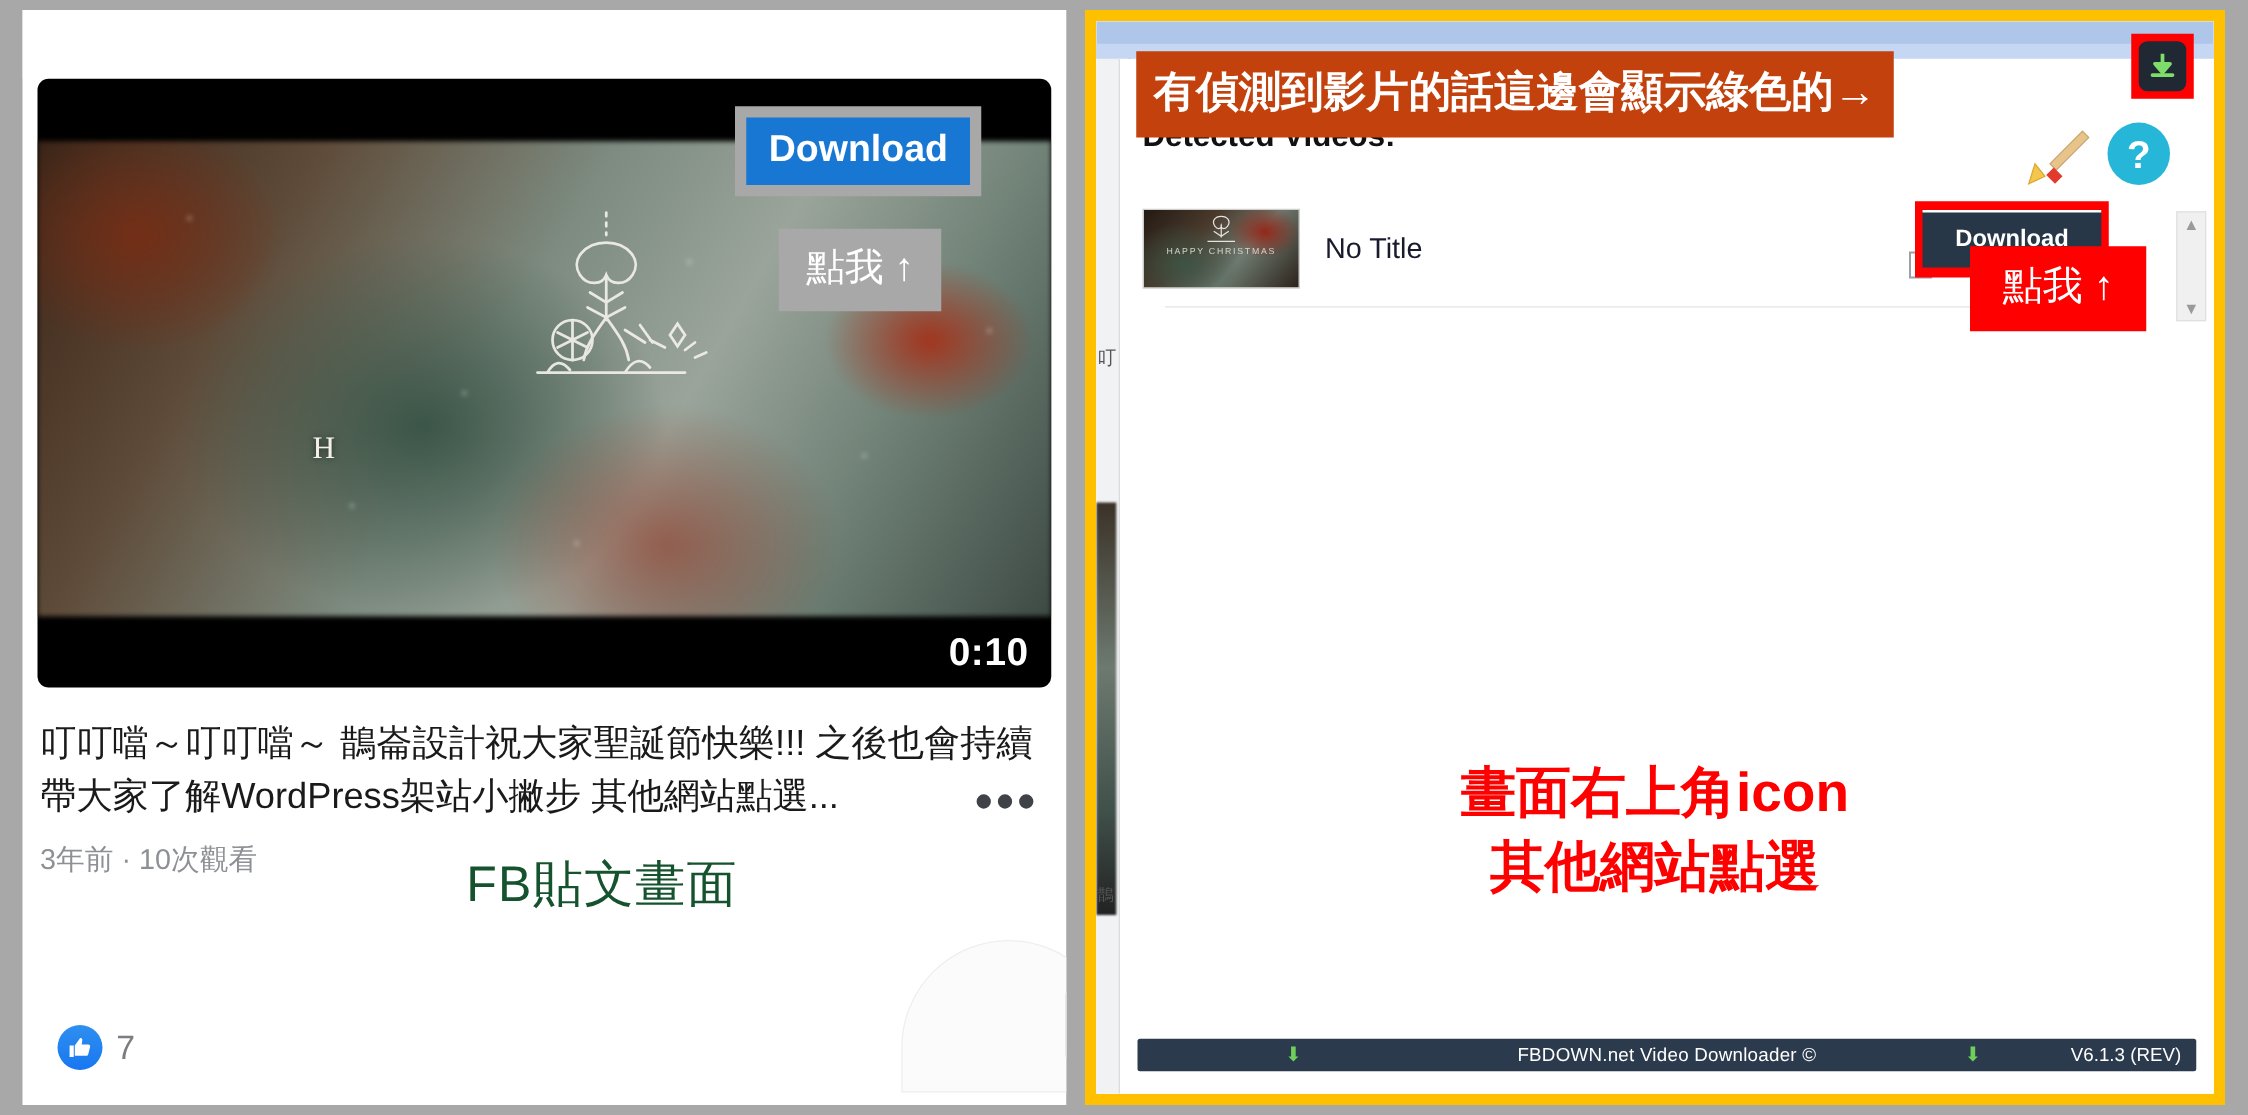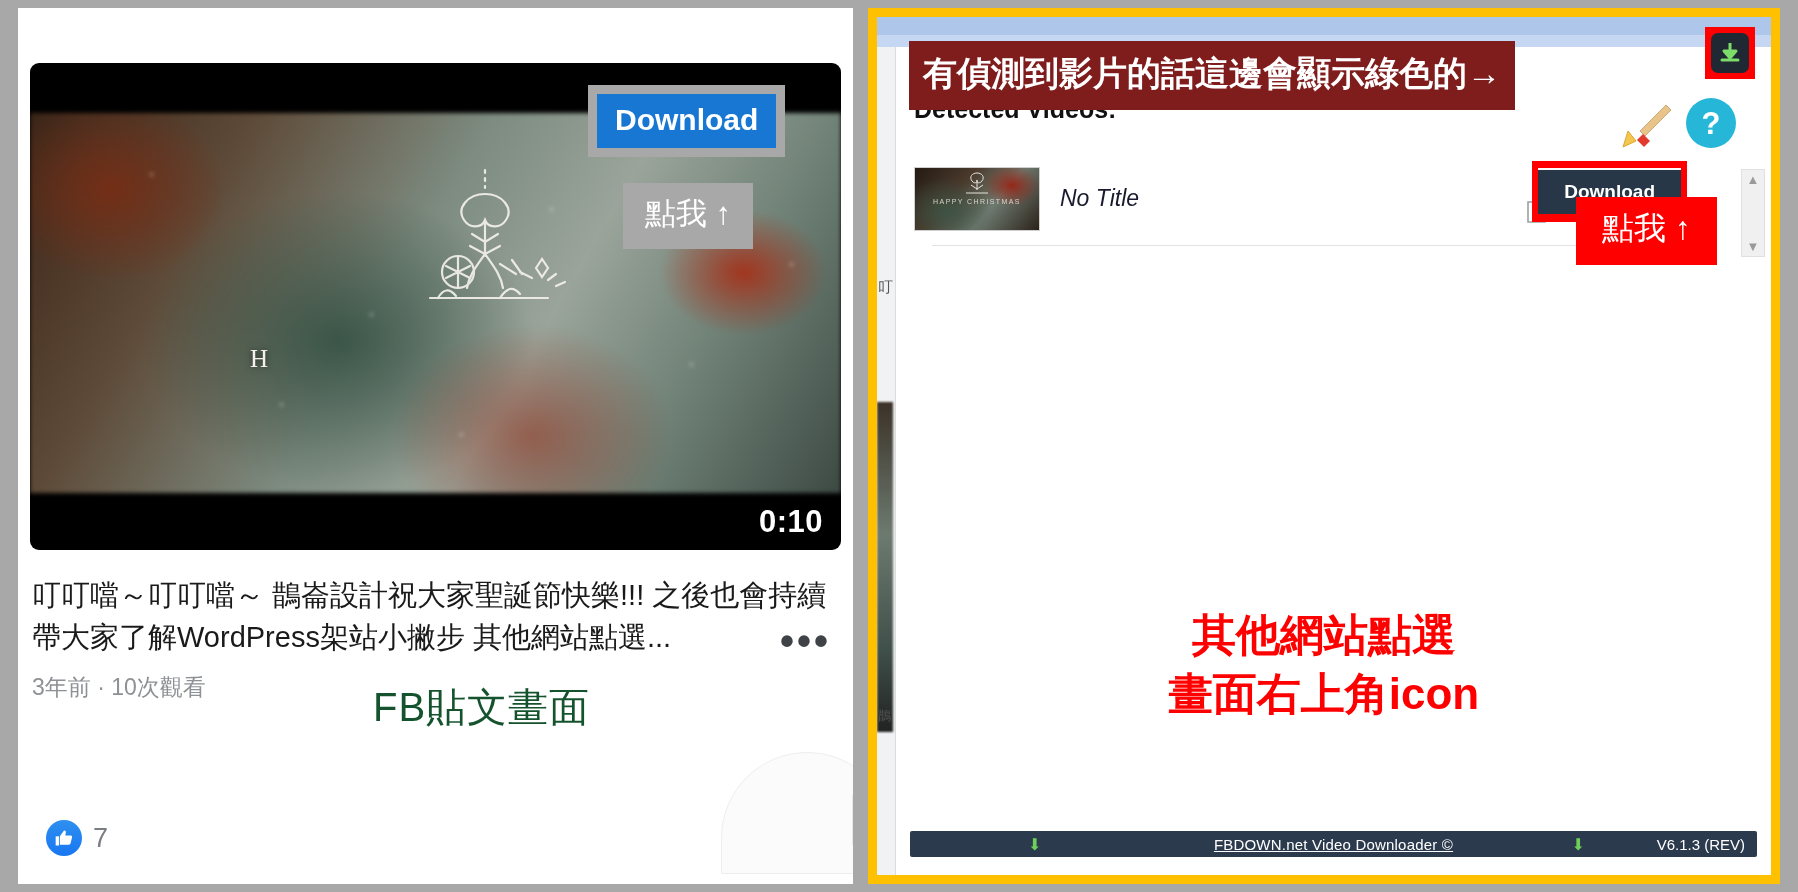--- a/index.html
+++ b/index.html
@@ -244,21 +244,21 @@
     text-align:center;
     color: rgba(235,230,222,.85);
     font-size: 7px; letter-spacing: 1.4px;
   }
   #row-thumb-ornament {
     position:absolute; left:50%; top:4px; transform:translateX(-50%);
     color: rgba(245,243,238,.9);
   }
   #row-title {
     position:absolute; left:146px; top:18px;
-    font-size: 23px; color:#1a1a2e;font-style:italic;
+    font-size: 23px; color:#1a1a2e;
   }
   #copy-icon {
     position:absolute; right: 200px; top: 26px;
     width: 30px; height: 32px;
   }
   #dl-hilite {
     position:absolute; right: 68px; top: -6px;
     background: #ff0000;
     padding: 7px 6px 8px;
   }
@@ -292,21 +292,21 @@
     background: #f0f0f0;
     border: 1px solid #e0e0e0;
     display:flex; flex-direction:column; justify-content:space-between;
     align-items:center;
   }
   .sb-arrow { font-size: 13px; color:#9a9a9a; line-height:1; padding: 3px 0; }
 
   
   #note-top {
     position:absolute; left: 32px; top: 24px;
-    background:#7f1d1d;
+    background:#c2410c;
     color:#ffffff;
     font-size: 34px;
     font-weight: bold;
     padding: 10px 14px 13px;
     white-space: nowrap;
     z-index: 30;
   }
   #icon-hilite {
     position:absolute; right: 16px; top: 10px;
     width: 50px; height: 52px;
@@ -347,21 +347,21 @@
     position:absolute; left: 14px; right: 14px; bottom: 18px;
     height: 26px;
     background: #2b3a4c;
     color:#ffffff;
     display:flex; align-items:center;
     font-size: 15px;
     border-radius: 2px;
   }
   #footer-arrow-1 { position:absolute; left: 118px; color:#6ecf5a; font-size:16px; }
   #footer-arrow-2 { position:absolute; right: 172px; color:#6ecf5a; font-size:16px; }
-  #footer-title  { position:absolute; left:0; right:0; text-align:center; letter-spacing:.2px;text-decoration:underline; }
+  #footer-title  { position:absolute; left:0; right:0; text-align:center; letter-spacing:.2px; }
   #footer-version{ position:absolute; right: 12px; font-weight:normal;text-align:right; }
 </style>
 </head>
 <body>
 
 <div id="stage">
 
   <div id="left-panel">
 
     <div id="fb-top-space"></div>
@@ -503,18 +503,18 @@
         <svg width="26" height="26" viewBox="0 0 26 26">
           <path d="M13 3 v11 M13 18 l-6 -7 h12 z" fill="#7ddc6a" stroke="#7ddc6a" stroke-width="3" stroke-linejoin="round"></path>
           <path d="M5 20 h16" stroke="#7ddc6a" stroke-width="3" stroke-linecap="round"></path>
         </svg>
       </div>
     </div>
 
     <div id="click-me-right">點我 ↑</div>
 
     <div id="note-bottom">
+      <div>畫面右上角icon</div>
       <div>其他網站點選</div>
-      <div>畫面右上角icon</div>
     </div>
   </div>
 
 </div>
 
 </body></html>

